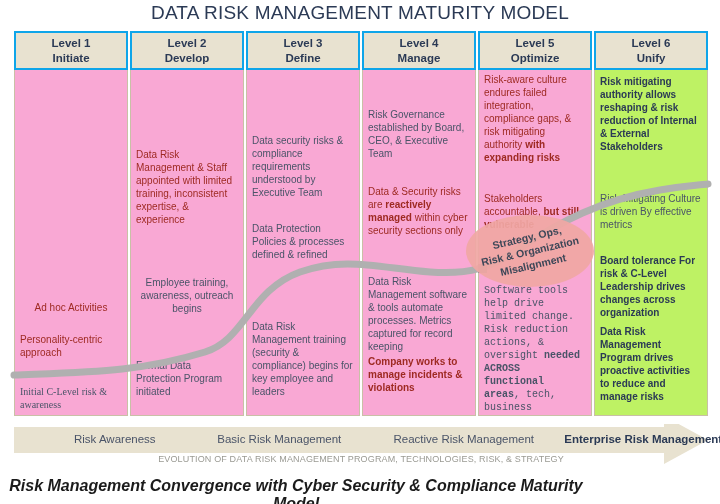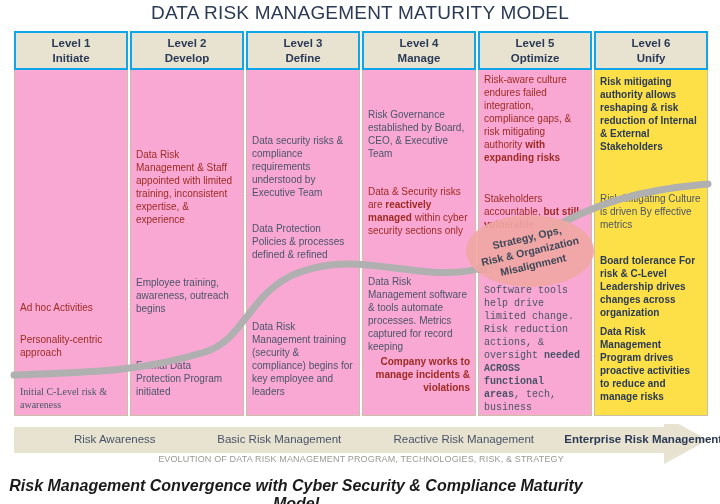--- a/index.html
+++ b/index.html
@@ -47,34 +47,34 @@
   .hdr .l2{font-weight:bold;}
 
   .body{
     position:relative;
     flex:1 1 auto;
     background:#f9a8d4;
     border:1px solid #c9c0a6;
     border-top:none;
     overflow:hidden;
   }
-  .col:last-child .body{background:#fde047;}
+  .col:last-child .body{background:#bef264;}
 
   
   .tb{
     position:absolute;
     left:5px;right:5px;
     font-size:10px;
     line-height:1.30;
     color:#4a5468;
   }
   .tb.red{color:#9e2a22;}
   .tb.navy{color:#2b3a55;}
   .tb.b{font-weight:bold;}
-  .tb.center{text-align:left;}
+  .tb.center{text-align:center;}
   .tb.right{text-align:left;}
   .tb b{font-weight:bold;}
 
   
   #scurve{
     position:absolute;left:0;top:0;width:720px;height:504px;
     pointer-events:none;
   }
 
   
@@ -176,21 +176,21 @@
 
     <div class="col">
       <div class="hdr">
         <span>Level 4</span>
         <span class="l2">Manage</span>
       </div>
       <div class="body">
         <div class="tb red" style="top:115px;">Data &amp; Security risks are <b>reactively managed</b> within cyber security sections only</div>
         <div class="tb" style="top:38px;">Risk Governance established by Board, CEO, &amp; Executive Team</div>
         <div class="tb right" style="top:205px;">Data Risk Management software &amp; tools automate processes. Metrics captured for record keeping</div>
-        <div class="tb red b" style="top:285px;text-align:right;">Company works to manage incidents &amp; violations</div>
+        <div class="tb red b" style="top:285px;">Company works to manage incidents &amp; violations</div>
       </div>
     </div>
 
     <div class="col">
       <div class="hdr">
         <span>Level 5</span>
         <span class="l2">Optimize</span>
       </div>
       <div class="body">
         <div class="tb red" style="top:3px;">Risk-aware culture endures failed integration, compliance gaps, &amp; risk mitigating authority <b>with expanding risks</b></div>

